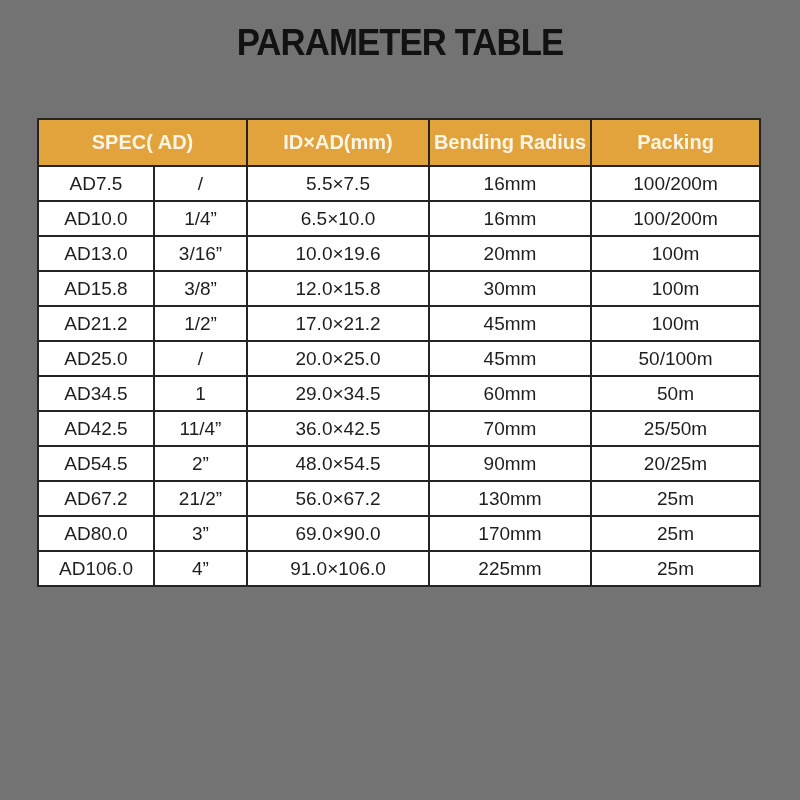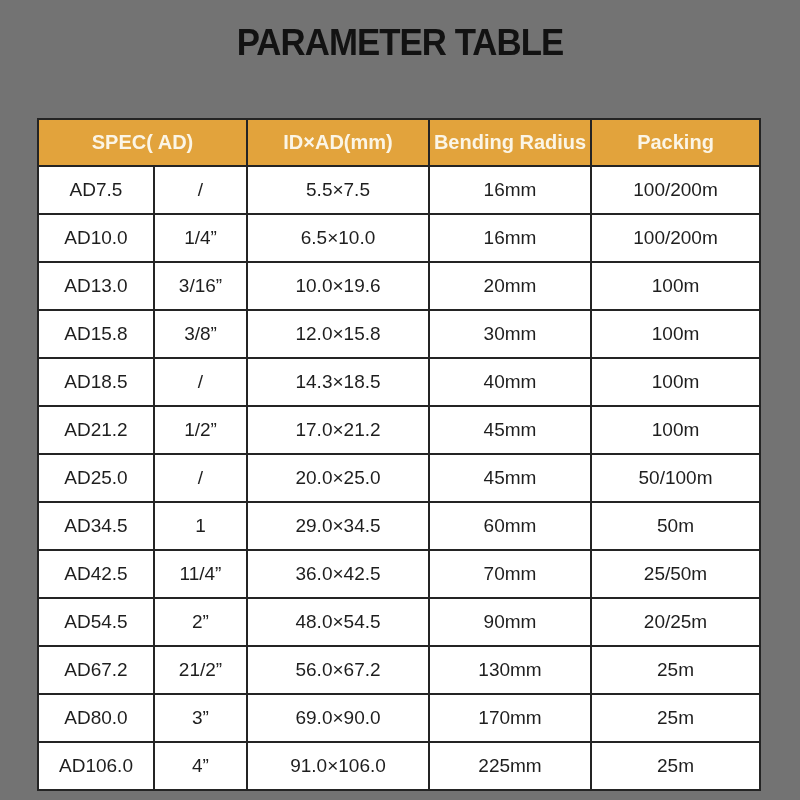--- a/index.html
+++ b/index.html
@@ -48,21 +48,21 @@
   table.param-table thead tr {
     height: 47px;
   }
   table.param-table th {
     background: #E2A33C;
     color: #FBF5E6;
     font-size: 20px;
     font-weight: 700;
   }
   table.param-table tbody tr {
-    height: 48px;
+    height: 35px;
   }
   table.param-table td {
     background: #ffffff;
     color: #1e1e1e;
     font-size: 19px;
     font-weight: 400;
   }
 </style>
 </head>
 <body>
@@ -107,27 +107,20 @@
           <td>3/16”</td>
           <td>10.0×19.6</td>
           <td>20mm</td>
           <td>100m</td>
         </tr>
         <tr>
           <td>AD15.8</td>
           <td>3/8”</td>
           <td>12.0×15.8</td>
           <td>30mm</td>
-          <td>100m</td>
-        </tr>
-        <tr>
-          <td>AD18.5</td>
-          <td>/</td>
-          <td>14.3×18.5</td>
-          <td>40mm</td>
           <td>100m</td>
         </tr>
         <tr>
           <td>AD21.2</td>
           <td>1/2”</td>
           <td>17.0×21.2</td>
           <td>45mm</td>
           <td>100m</td>
         </tr>
         <tr>

